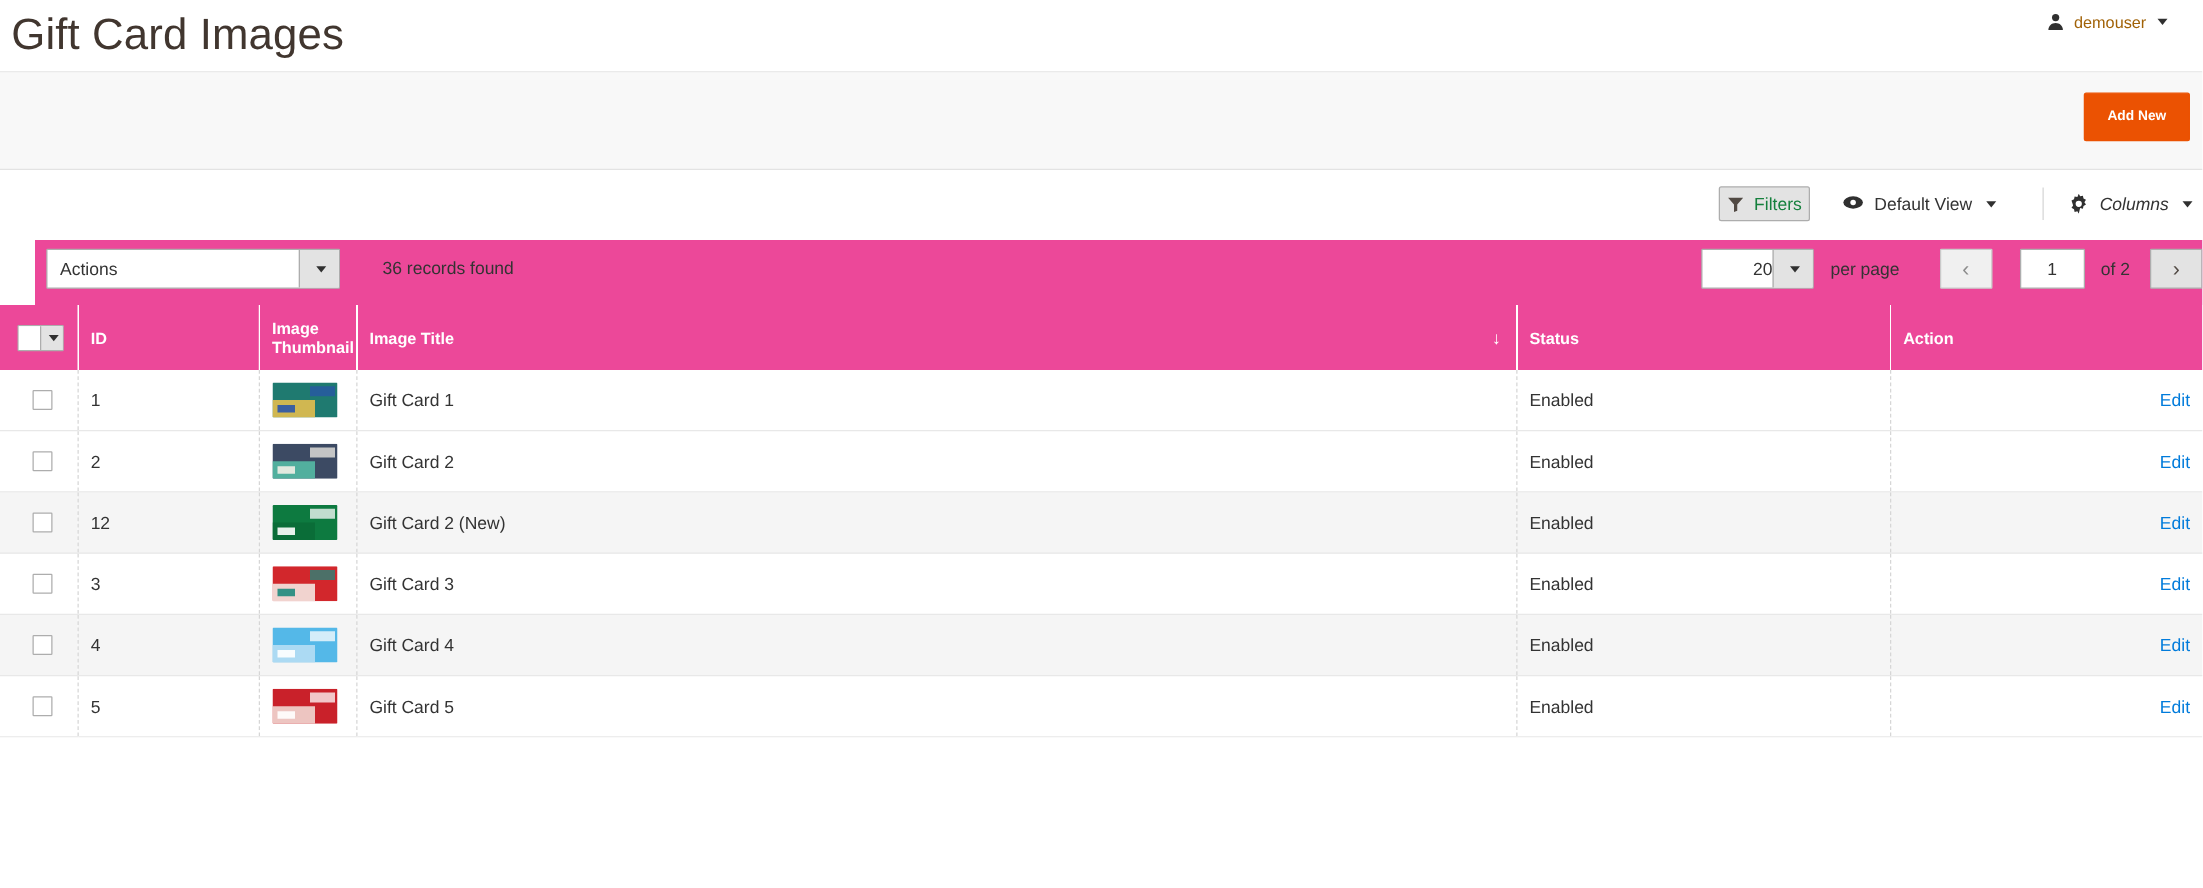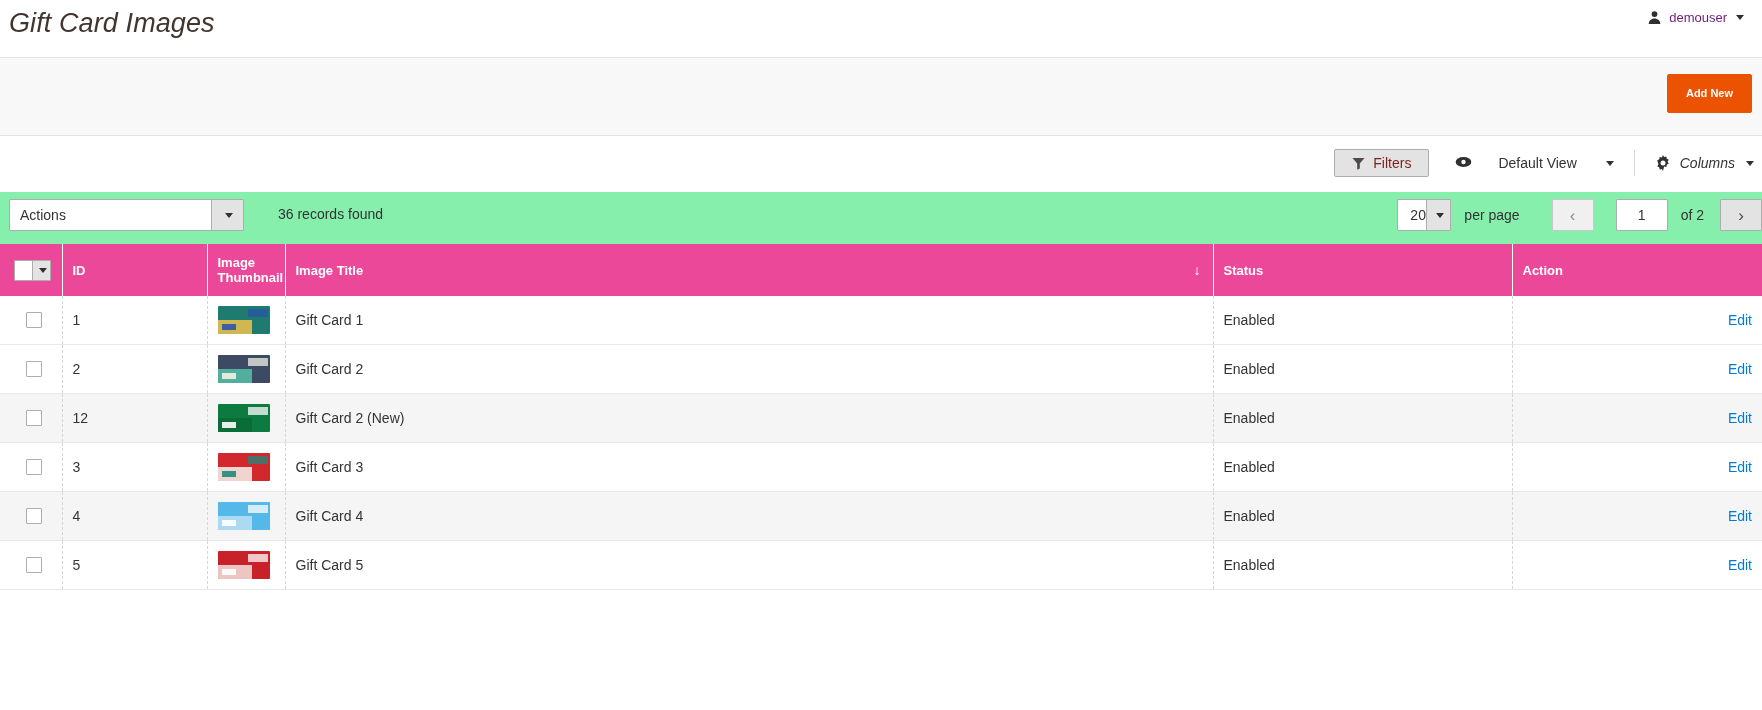--- a/index.html
+++ b/index.html
@@ -14,33 +14,32 @@
   
   .page-header {
     position: relative;
     height: 58px;
     border-bottom: 1px solid #e3e3e3;
     background: #ffffff;
   }
   .page-title {
     position: absolute;
     left: 9px; top: 8px;
-    font-size: 27px;
+    font-size: 35px;
     font-weight: 400;
     color: #41362f;
     letter-spacing: 0.1px;
-    font-style: italic;
   }
   .user-area {
     position: absolute;
-    right: 18px; top: 10px;
+    right: 28px; top: 10px;
     display: flex; align-items: center;
     gap: 7px;
     font-size: 13px;
-    color: #701a75;
+    color: #a16207;
   }
   .user-icon {
     width: 15px; height: 15px;
     display: block;
   }
   .caret-dn {
     width: 0; height: 0;
     border-left: 4px solid transparent;
     border-right: 4px solid transparent;
     border-top: 5px solid #303030;
@@ -80,54 +79,55 @@
     right: 8px; top: 13px;
     display: flex;
     align-items: center;
   }
   .filters-btn {
     display: flex; align-items: center;
     gap: 8px;
     background: #e3e3e3;
     border: 1px solid #adadad;
     border-radius: 2px;
-    padding: 7px 17px;
-    font-size: 14px;
-    color: #7f1d1d;
+    padding: 7px 6px;
+    font-size: 14px;
+    color: #15803d;
     cursor: pointer;
     height: 28px;
   }
   .funnel {
     width: 13px; height: 13px;
     display: block;
   }
   .view-control {
     display: flex; align-items: center;
-    gap: 27px;
+    gap: 9px;
     margin-left: 26px;
-    padding-right: 20px;
+    padding-right: 37px;
     border-right: 1px solid #d6d6d6;
     height: 26px;
     cursor: pointer;
   }
   .columns-control {
     display: flex; align-items: center;
     gap: 9px;
     margin-left: 20px;
     cursor: pointer;
     font-style: italic;
   }
   .ctrl-label { font-size: 14px; color: #333; }
   .eye-ico, .gear-ico { width: 16px; height: 16px; display: block; }
 
   
   .controls-row {
     position: relative;
     height: 52px;
-    background: #86efac;
+    background: #ec4899;
+    margin-left: 28px;
   }
   .actions-select {
     position: absolute;
     left: 9px; top: 7px;
     width: 235px; height: 32px;
     border: 1px solid #adadad;
     background: #ffffff;
     border-radius: 1px;
     display: flex; align-items: center;
   }
@@ -147,25 +147,26 @@
     left: 278px; top: 14px;
     font-size: 14px;
     color: #333;
   }
   .pager {
     position: absolute;
     right: 0px; top: 7px;
     display: flex; align-items: center;
   }
   .perpage-select {
-    width: 54px; height: 32px;
-    border: 1px solid #adadad;
-    background: #ffffff;
-    display: flex; align-items: center;
-    border-radius: 1px;
+    width: 90px; height: 32px;
+    border: 1px solid #adadad;
+    background: #ffffff;
+    display: flex; align-items: center;
+    border-radius: 1px;
+    padding-left: 28px;
   }
   .perpage-val { flex:1; padding-left: 12px; font-size: 14px; color:#333; }
   .perpage-text { font-size: 14px; color: #333; margin-left: 13px; }
   .pg-btn {
     width: 42px; height: 32px;
     background: #e3e3e3;
     border: 1px solid #adadad;
     display: flex; align-items: center; justify-content: center;
     cursor: pointer;
     border-radius: 1px;

